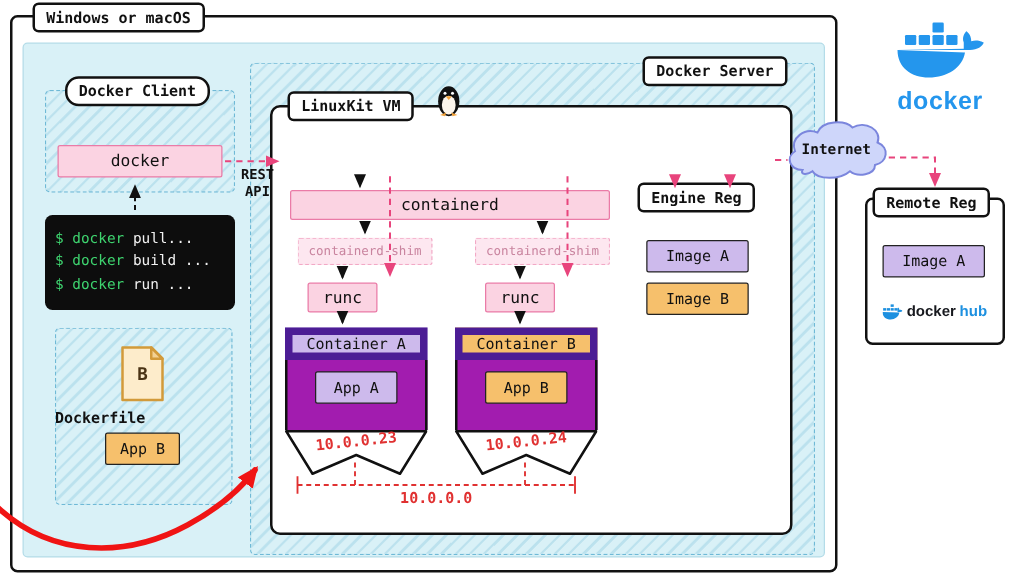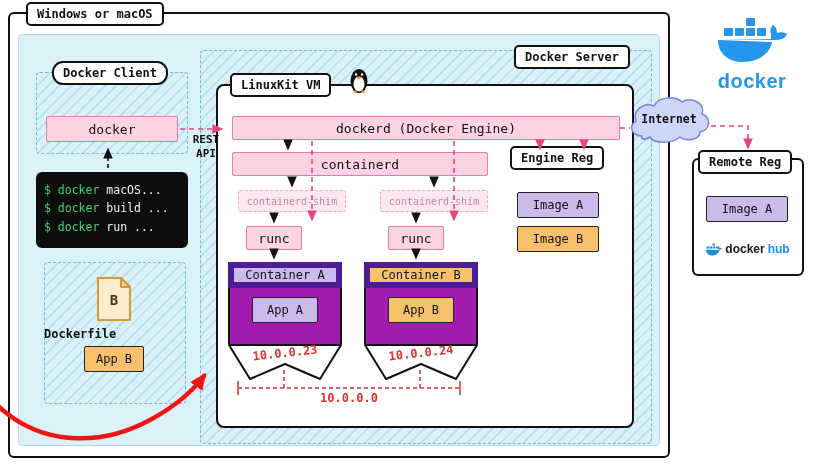--- a/index.html
+++ b/index.html
@@ -41,21 +41,21 @@
 
   <div class="abs" style="left:8px;top:12px;width:662px;height:446px;border:2px solid #111;border-radius:6px;background:#fff;z-index:1;"></div>
   <div class="abs" style="left:18px;top:34px;width:642px;height:412px;background:#d9f1f7;border:1px solid #b4dce8;border-radius:4px;z-index:2;"></div>
   <div class="chip" style="left:26px;top:2px;">Windows or macOS</div>
 
   <div class="hatch" style="left:36px;top:72px;width:152px;height:82px;z-index:4;"></div>
   <div class="chip" style="left:52px;top:61px;border-radius:11px;">Docker Client</div>
   <div class="abs pink cbox" style="left:46px;top:116px;width:132px;height:26px;">docker</div>
 
   <div class="term">
-    <div><span class="p">$ docker</span><span class="c"> macOS...</span></div>
+    <div><span class="p">$ docker</span><span class="c"> pull...</span></div>
     <div><span class="p">$ docker</span><span class="c"> build ...</span></div>
     <div><span class="p">$ docker</span><span class="c"> run ...</span></div>
   </div>
 
   <div class="hatch" style="left:44px;top:262px;width:142px;height:142px;z-index:4;"></div>
   <div class="abs" style="left:96px;top:276px;width:36px;height:46px;z-index:5;">
     <svg width="36" height="46" viewBox="0 0 36 46">
       <path d="M2,2 L25,2 L34,11 L34,44 L2,44 Z" fill="#fdeccb" stroke="#d29a3a" stroke-width="2" stroke-linejoin="round"></path>
       <path d="M25,2 L25,11 L34,11 Z" fill="#f3d193" stroke="#d29a3a" stroke-width="2" stroke-linejoin="round"></path>
     </svg>
@@ -79,21 +79,20 @@
       <ellipse cx="11" cy="15" rx="8.5" ry="12" fill="#111"></ellipse>
       <ellipse cx="11" cy="18" rx="5.5" ry="7.5" fill="#fdf6ec"></ellipse>
       <circle cx="8" cy="8.5" r="1.2" fill="#fff"></circle>
         <circle cx="14" cy="8.5" r="1.2" fill="#fff"></circle>
       <path d="M8.5,11 L13.5,11 L11,14 Z" fill="#f2a23a"></path>
       <path d="M4,26 L9,24 L8,27 Z" fill="#f2a23a"></path>
         <path d="M18,26 L13,24 L14,27 Z" fill="#f2a23a"></path>
     </svg>
   </div>
 
-  <div class="abs pink cbox" style="left:232px;top:116px;width:388px;height:24px;">dockerd (Docker Engine)</div>
   <div class="abs pink cbox" style="left:232px;top:152px;width:256px;height:24px;">containerd</div>
   <div class="abs shim cbox" style="left:238px;top:190px;width:108px;height:22px;">containerd-shim</div>
   <div class="abs shim cbox" style="left:380px;top:190px;width:108px;height:22px;">containerd-shim</div>
   <div class="abs pink cbox" style="left:246px;top:226px;width:56px;height:24px;">runc</div>
   <div class="abs pink cbox" style="left:388px;top:226px;width:56px;height:24px;">runc</div>
 
   <div class="container-box" style="left:228px;top:262px;">
     <div class="container-hdr hdr-purple">Container A</div>
     <div class="container-body">
       <div class="app-box purple cbox">App A</div>

